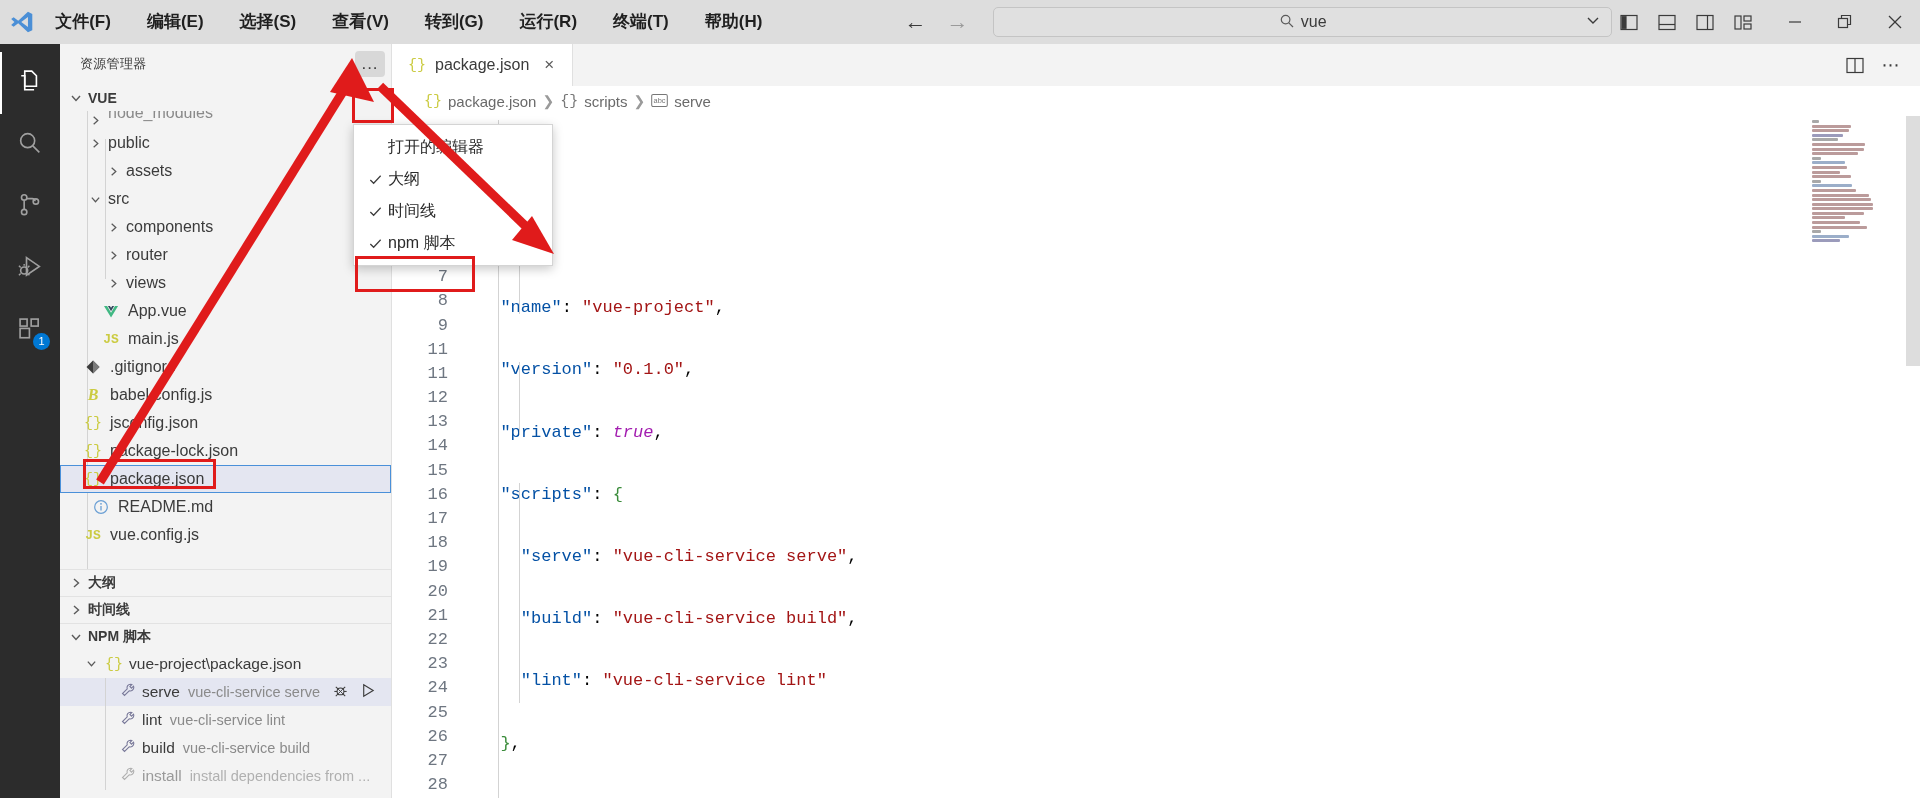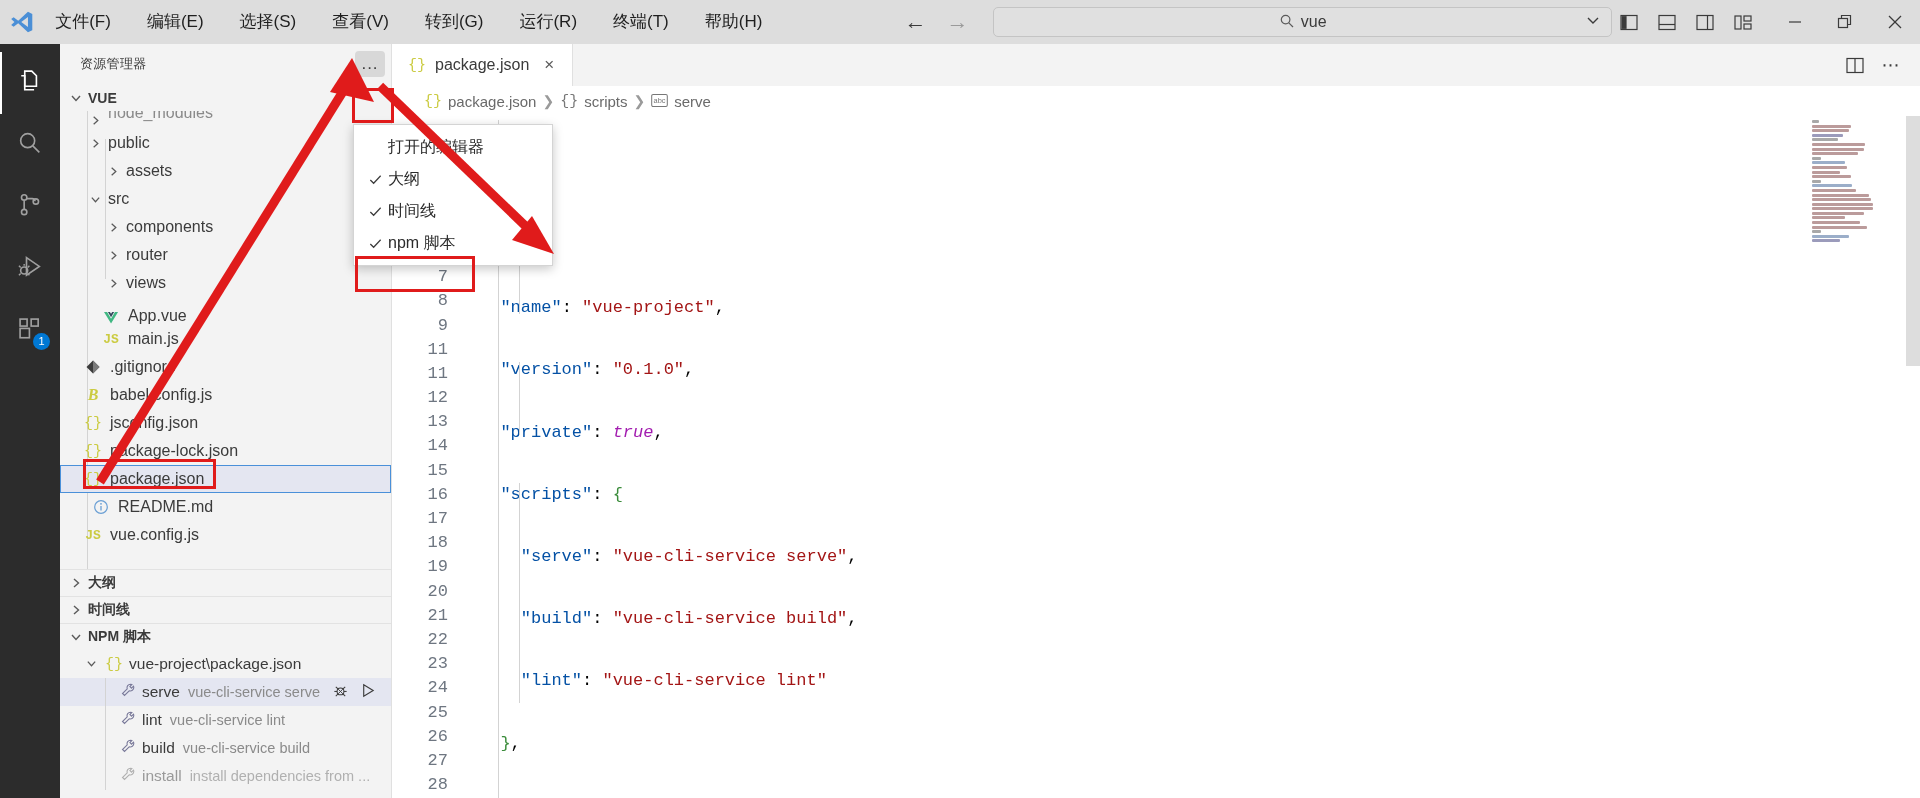--- a/index.html
+++ b/index.html
@@ -12,21 +12,21 @@
   .app { position: relative; width: 1920px; height: 798px; display: flex; flex-direction: column; }
 
   
   .titlebar {
     height: 44px; min-height: 44px;
     background: #dddddd;
     display: flex; align-items: center;
     position: relative; z-index: 40;
   }
   .vs-logo { width: 52px; display: flex; align-items: center; justify-content: center; }
-  .menu-list { display: flex; align-items: flex-end; gap: 12px; }
+  .menu-list { display: flex; align-items: flex-end; gap: 12px; font-weight: bold; }
   .menu-item {
     font-size: 17px; color: #1f1f1f; padding: 4px 12px; cursor: default;
     white-space: nowrap; line-height: 1.2;
   }
 
   .nav-arrows { display: flex; align-items: center; gap: 20px; margin-left: 130px; }
   .nav-arrow { font-size: 22px; color: #3b3b3b; line-height: 1; cursor: default; }
   .nav-arrow.disabled { color: #9a9a9a; }
 
   .qinput {
@@ -392,21 +392,21 @@
 
         <div class="row" style="padding-left:44px;">
           <span class="tw">
             <svg width="11" height="11" viewBox="0 0 12 12">
                 <polyline points="4,2 8.5,6 4,10" fill="none" stroke="#5a5a5a" stroke-width="1.4"></polyline>
               </svg>
           </span>
           <span style="margin-left:4px">views</span>
         </div>
 
-        <div class="row" style="padding-left:40px;align-items:flex-end;">
+        <div class="row" style="padding-left:40px;">
           <span class="ic">
             <svg width="17" height="15" viewBox="0 0 18 16">
                 <path d="M1 2h3.3l4.2 7.2L12.7 2H16L8.5 14.5z" fill="#41b883"></path>
                 <path d="M5.2 2h2.1l1.2 2.1L9.7 2h2.1L8.5 7.6z" fill="#35495e"></path>
               </svg>
           </span>
           <span style="margin-left:6px">App.vue</span>
         </div>
 
         <div class="row" style="padding-left:40px;">

